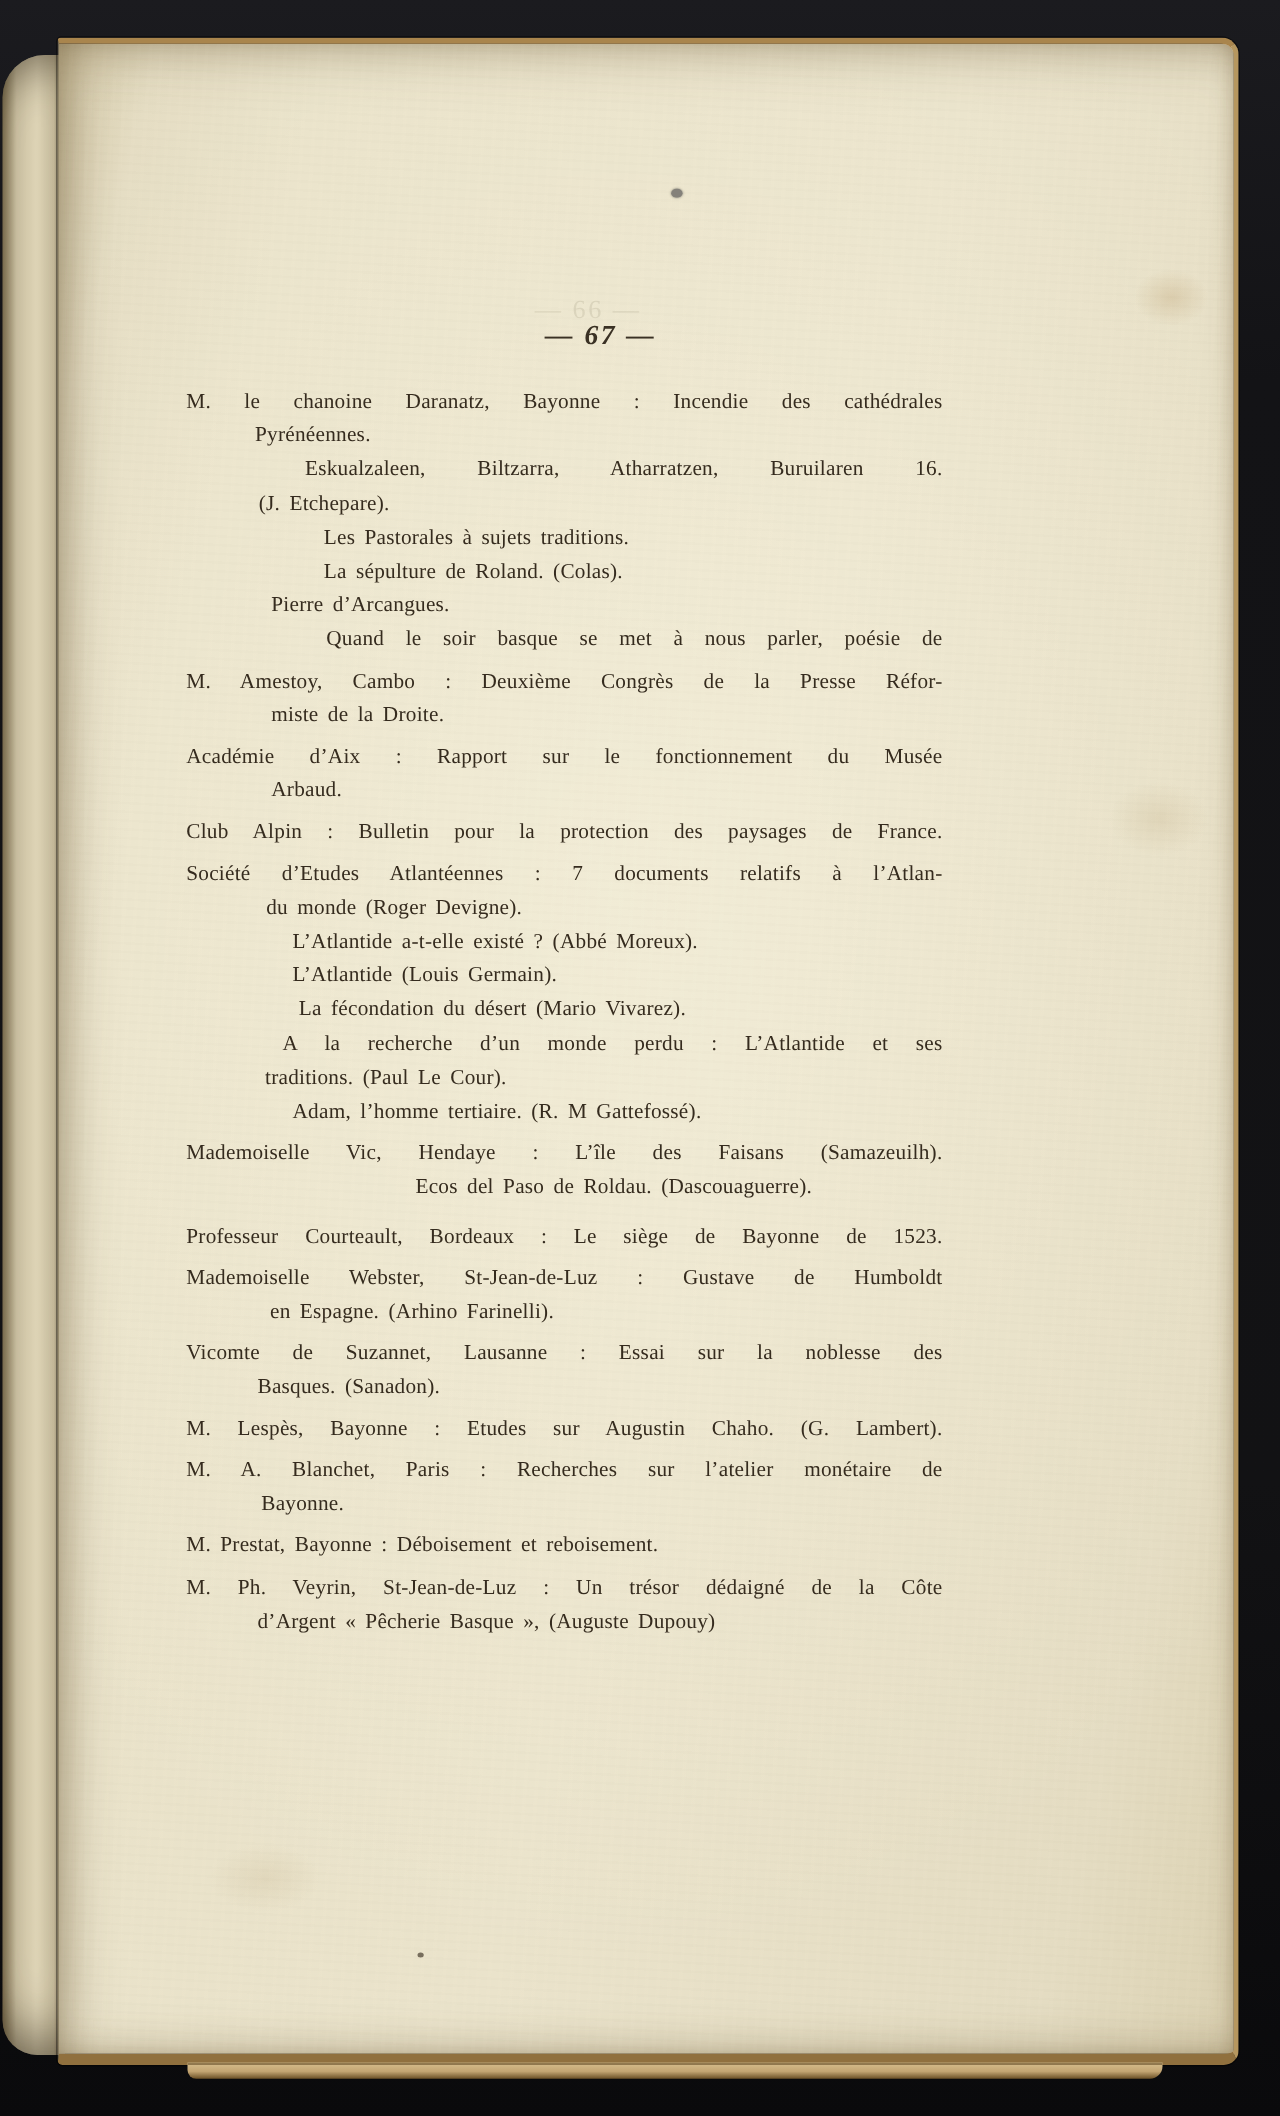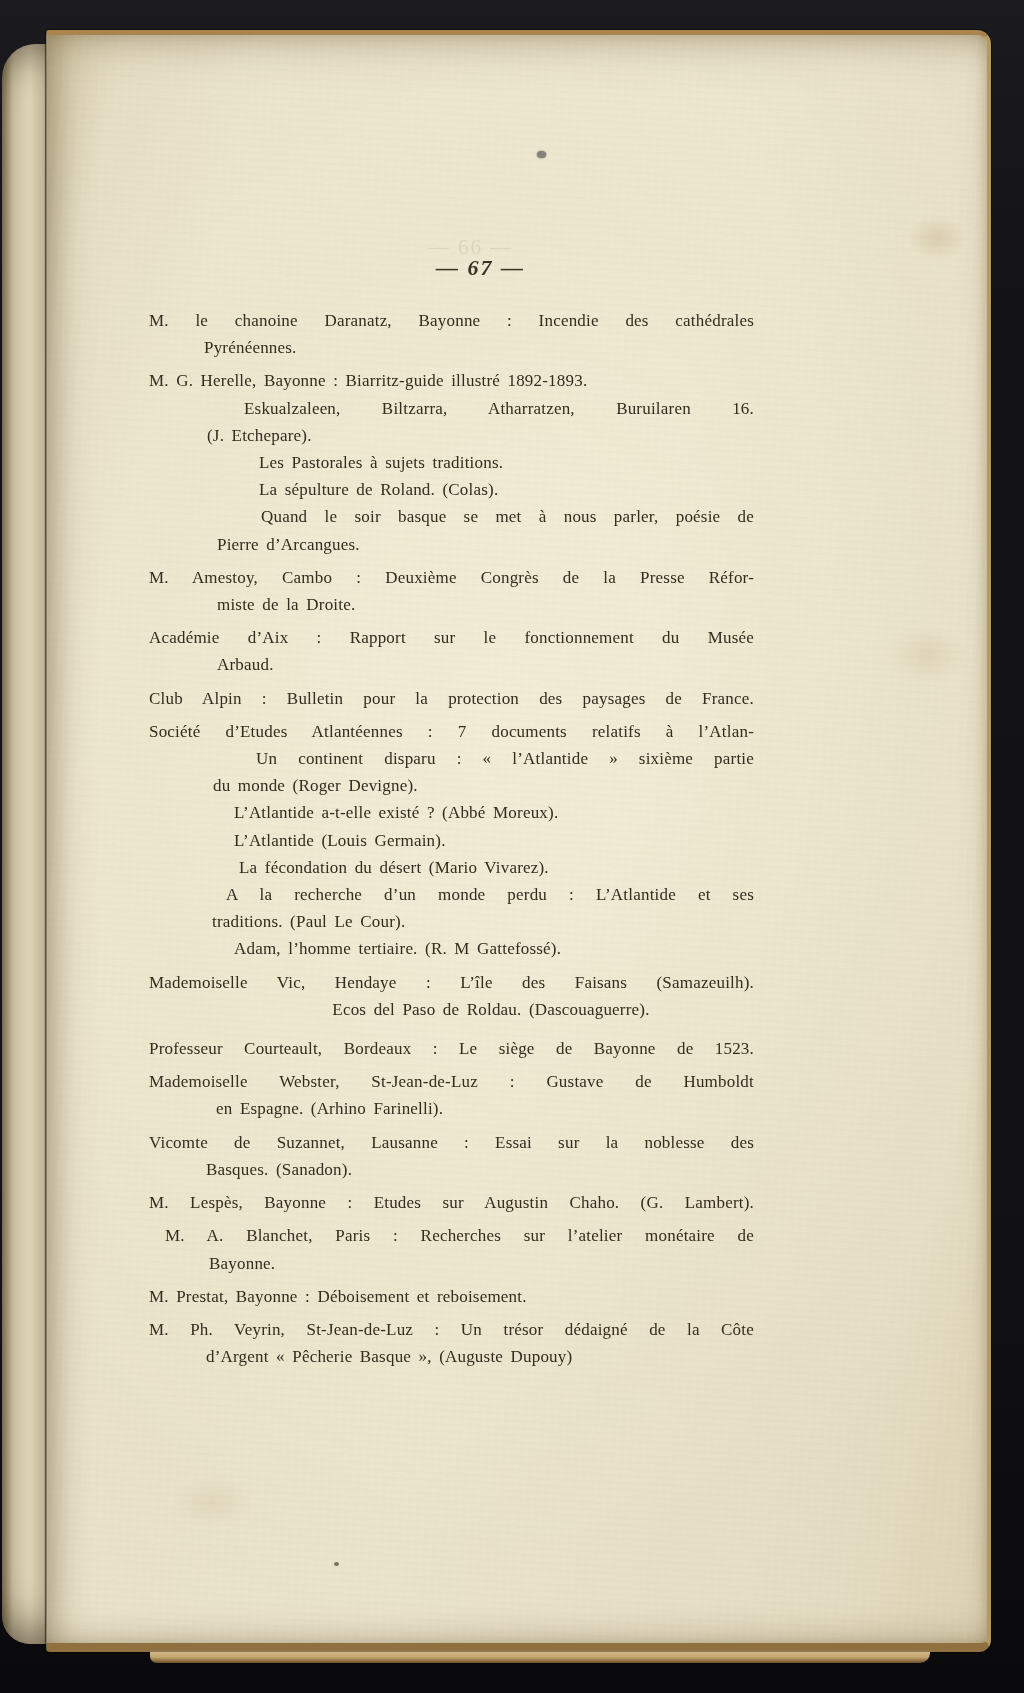--- a/index.html
+++ b/index.html
@@ -93,50 +93,48 @@
     <div class="stain stain-2"></div>
     <div class="stain stain-3"></div>
 
     <div class="ghost">— 66 —</div>
 
     <div class="pagenum">— 67 —</div>
 
     <div class="text-block">
         <div class="l j" style="padding-left: 0px;">M. le chanoine Daranatz, Bayonne : Incendie des cathédrales</div>
         <div class="l" style="padding-left: 55px;">Pyrénéennes.</div>
-        <div class="l g" style="padding-left: 0px;">M. G. Herelle, Bayonne : Biarritz-guide illustré 1892-1893.</div>
         <div class="l j" style="padding-left: 95px;">Eskualzaleen, Biltzarra, Atharratzen, Buruilaren 16.</div>
         <div class="l" style="padding-left: 58px;">(J. Etchepare).</div>
         <div class="l" style="padding-left: 110px;">Les Pastorales à sujets traditions.</div>
         <div class="l" style="padding-left: 110px;">La sépulture de Roland. (Colas).</div>
+        <div class="l" style="padding-left: 68px;">Pierre d’Arcangues.</div>
         <div class="l j" style="padding-left: 112px;">Quand le soir basque se met à nous parler, poésie de</div>
-        <div class="l" style="padding-left: 68px;">Pierre d’Arcangues.</div>
         <div class="l j g" style="padding-left: 0px;">M. Amestoy, Cambo : Deuxième Congrès de la Presse Réfor-</div>
         <div class="l" style="padding-left: 68px;">miste de la Droite.</div>
         <div class="l j g" style="padding-left: 0px;">Académie d’Aix : Rapport sur le fonctionnement du Musée</div>
         <div class="l" style="padding-left: 68px;">Arbaud.</div>
         <div class="l j g" style="padding-left: 0px;">Club Alpin : Bulletin pour la protection des paysages de France.</div>
         <div class="l j g" style="padding-left: 0px;">Société d’Etudes Atlantéennes : 7 documents relatifs à l’Atlan-</div>
-        <div class="l j" style="padding-left: 107px;">Un continent disparu : « l’Atlantide » sixième partie</div>
         <div class="l" style="padding-left: 64px;">du monde (Roger Devigne).</div>
         <div class="l" style="padding-left: 85px;">L’Atlantide a-t-elle existé ? (Abbé Moreux).</div>
         <div class="l" style="padding-left: 85px;">L’Atlantide (Louis Germain).</div>
         <div class="l" style="padding-left: 90px;">La fécondation du désert (Mario Vivarez).</div>
         <div class="l j" style="padding-left: 77px;">A la recherche d’un monde perdu : L’Atlantide et ses</div>
         <div class="l" style="padding-left: 63px;">traditions. (Paul Le Cour).</div>
         <div class="l" style="padding-left: 85px;">Adam, l’homme tertiaire. (R. M Gattefossé).</div>
         <div class="l j g" style="padding-left: 0px;">Mademoiselle Vic, Hendaye : L’île des Faisans (Samazeuilh).</div>
         <div class="l" style="padding-left: 79px; text-align: center;">Ecos del Paso de Roldau. (Dascouaguerre).</div>
         <div class="l j g" style="padding-left: 0px; margin-top: 12px;">Professeur Courteault, Bordeaux : Le siège de Bayonne de 1523.</div>
         <div class="l j g" style="padding-left: 0px;">Mademoiselle Webster, St-Jean-de-Luz : Gustave de Humboldt</div>
         <div class="l" style="padding-left: 67px;">en Espagne. (Arhino Farinelli).</div>
         <div class="l j g" style="padding-left: 0px;">Vicomte de Suzannet, Lausanne : Essai sur la noblesse des</div>
         <div class="l" style="padding-left: 57px;">Basques. (Sanadon).</div>
         <div class="l j g" style="padding-left: 0px;">M. Lespès, Bayonne : Etudes sur Augustin Chaho. (G. Lambert).</div>
-        <div class="l j g" style="padding-left: 0px; margin-left: 16px;">M. A. Blanchet, Paris : Recherches sur l’atelier monétaire de</div>
+        <div class="l j g" style="padding-left: 0px;">M. A. Blanchet, Paris : Recherches sur l’atelier monétaire de</div>
         <div class="l" style="padding-left: 60px;">Bayonne.</div>
         <div class="l g" style="padding-left: 0px;">M. Prestat, Bayonne : Déboisement et reboisement.</div>
         <div class="l j g" style="padding-left: 0px;">M. Ph. Veyrin, St-Jean-de-Luz : Un trésor dédaigné de la Côte</div>
         <div class="l" style="padding-left: 57px;">d’Argent « Pêcherie Basque », (Auguste Dupouy)</div>
       </div>
   </div>
 
   <div class="bottom-sliver"></div>
 </div>
 

